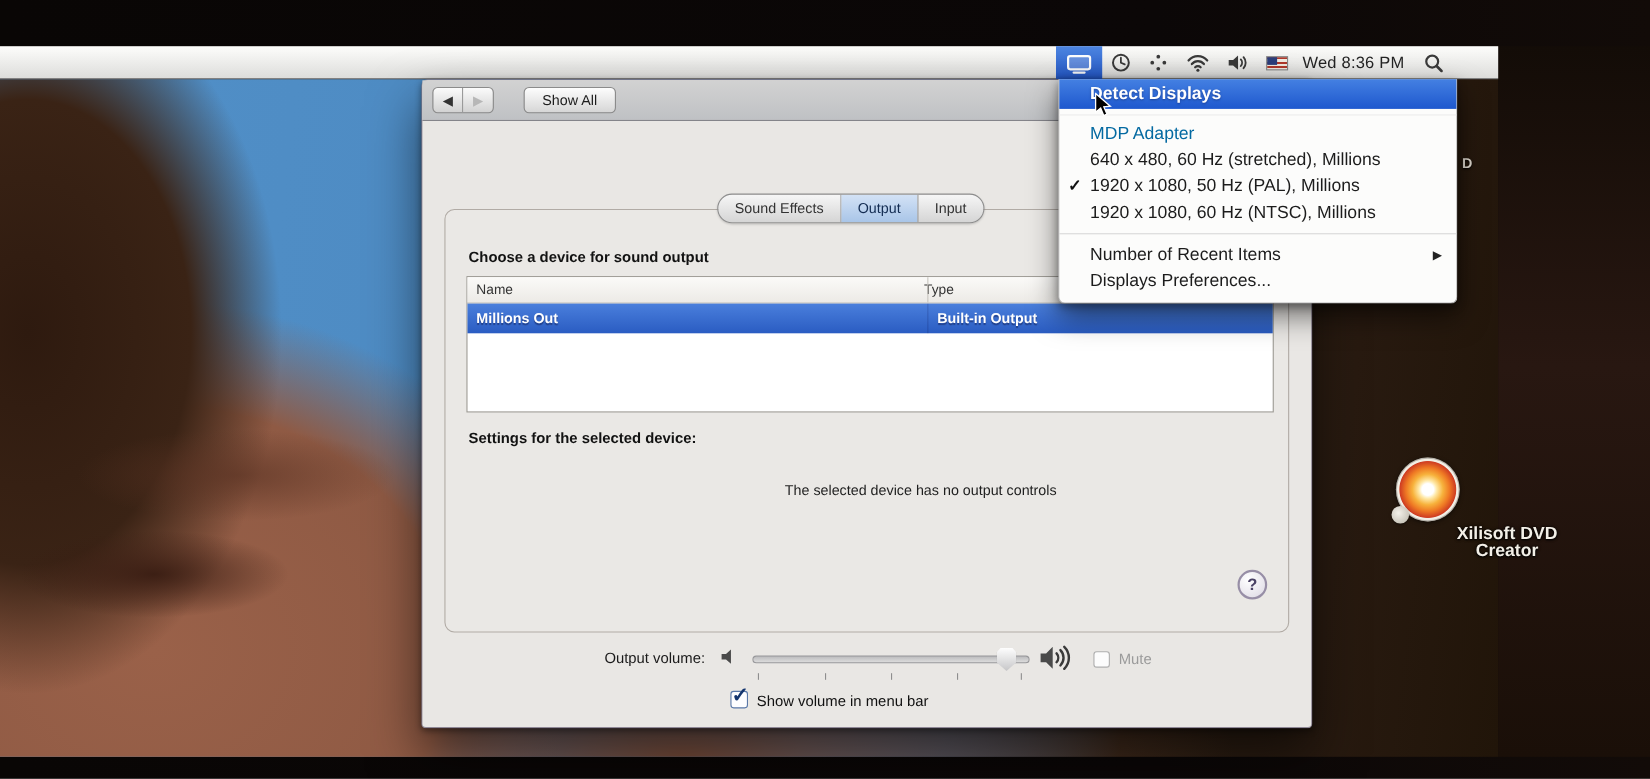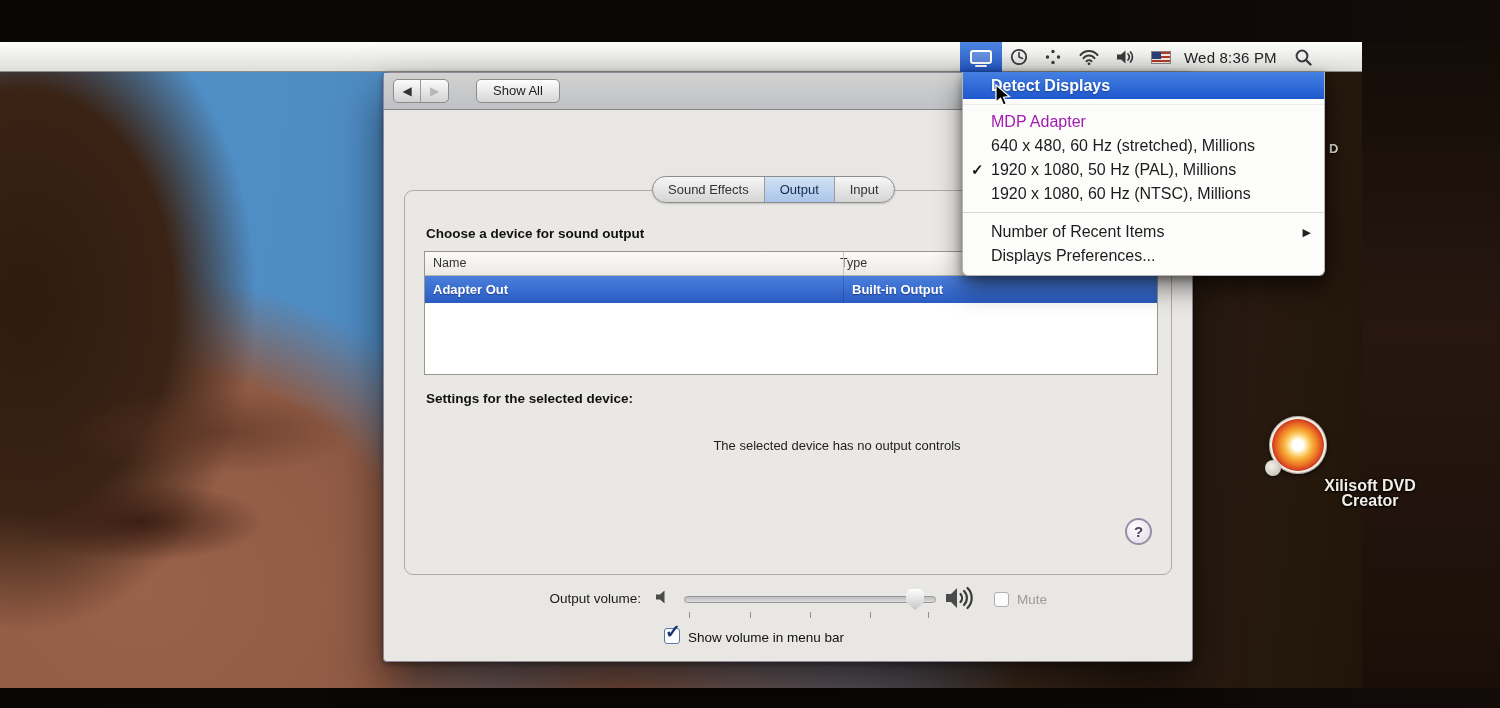--- a/index.html
+++ b/index.html
@@ -34,21 +34,21 @@
   .flag::before { content:""; position:absolute; left:0; top:0; width:9px; height:7px; background:#2c3f7c; }
   .menu-time { font-size:15px; color:#242424; padding:0 10px 0 6px; font-weight:500; letter-spacing:.2px; }
 
   
   .dropdown { position:absolute; left:962px; top:72px; width:363px; z-index:50;
     background:#fcfcfb; border:1px solid #b5b5b5; border-top:none; border-radius:0 0 6px 6px;
     box-shadow:0 12px 26px rgba(0,0,0,.5), 0 3px 8px rgba(0,0,0,.35); padding-bottom:7px; }
   .mi { position:relative; height:24px; line-height:24px; padding-left:28px; font-size:16px; color:#1c1c1c; white-space:nowrap; }
   .mi-highlight { height:27px; line-height:27px; padding-left:28px; font-size:16px; font-weight:bold; color:#fff;
     background:linear-gradient(#4480e2,#1e58ce); text-shadow:0 1px 2px rgba(0,0,40,.35); white-space:nowrap; }
-  .mi.disabled { color:#a21caf; }
+  .mi.disabled { color:#0369a1; }
   .mi .check { position:absolute; left:8px; top:0; font-size:15px; font-weight:bold; color:#111; }
   .mi .sub-arrow { position:absolute; right:13px; top:0; font-size:11px; color:#222; }
   .menu-gap { height:11px; position:relative; }
   .menu-gap::after { content:""; position:absolute; left:0; right:0; top:5px; border-top:1px solid #ececec; }
   .menu-sep { border-top:1px solid #d7d7d7; margin:6px 0 7px 0; }
 
   .cursor { position:absolute; left:995px; top:84px; z-index:60; }
 
   .hd-fragment { position:absolute; left:1329px; top:141px; z-index:40; font-size:13px; font-weight:bold; color:#ded8ce; text-shadow:0 1px 2px #000; }
 
@@ -225,21 +225,21 @@
 
     <div class="choose-label">Choose a device for sound output</div>
 
     <div class="dev-table">
       <div class="thead">
         <span class="th name">Name</span>
         <span class="th type">Type</span>
         <div class="col-div"></div>
       </div>
       <div class="trow">
-        <span class="td name">Adapter Out</span>
+        <span class="td name">Millions Out</span>
         <span class="td type">Built-in Output</span>
         <div class="col-div"></div>
       </div>
     </div>
 
     <div class="settings-label">Settings for the selected device:</div>
     <div class="no-controls">The selected device has no output controls</div>
 
     <div class="helpbtn">?</div>
 

